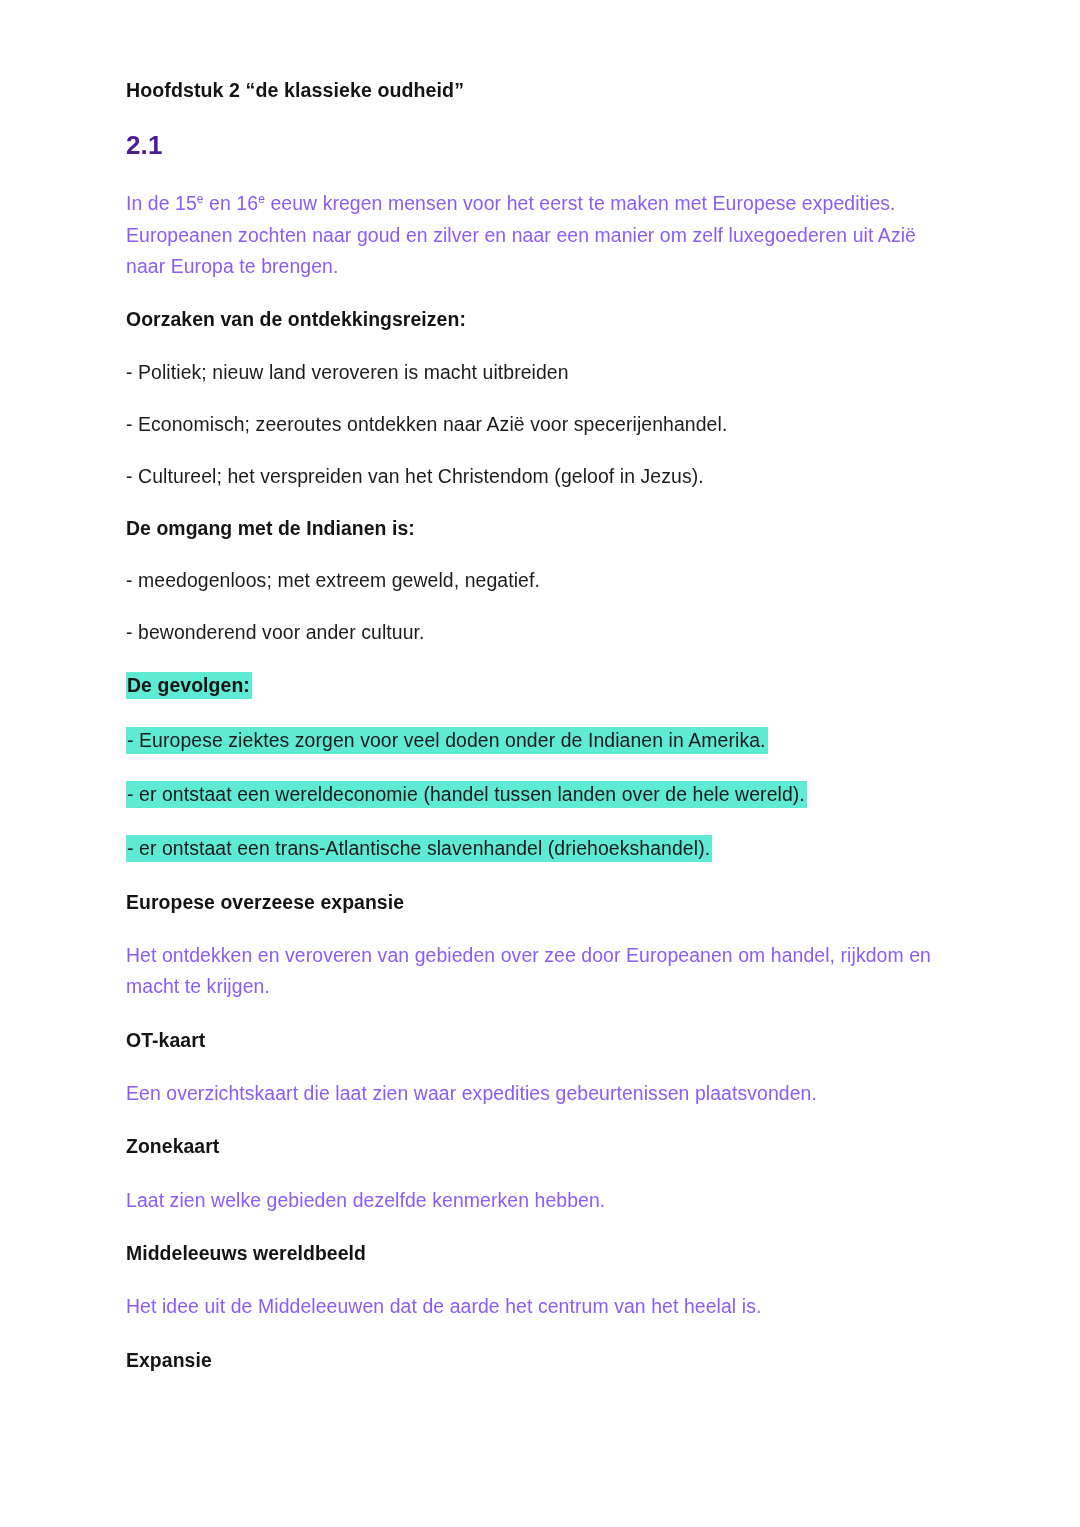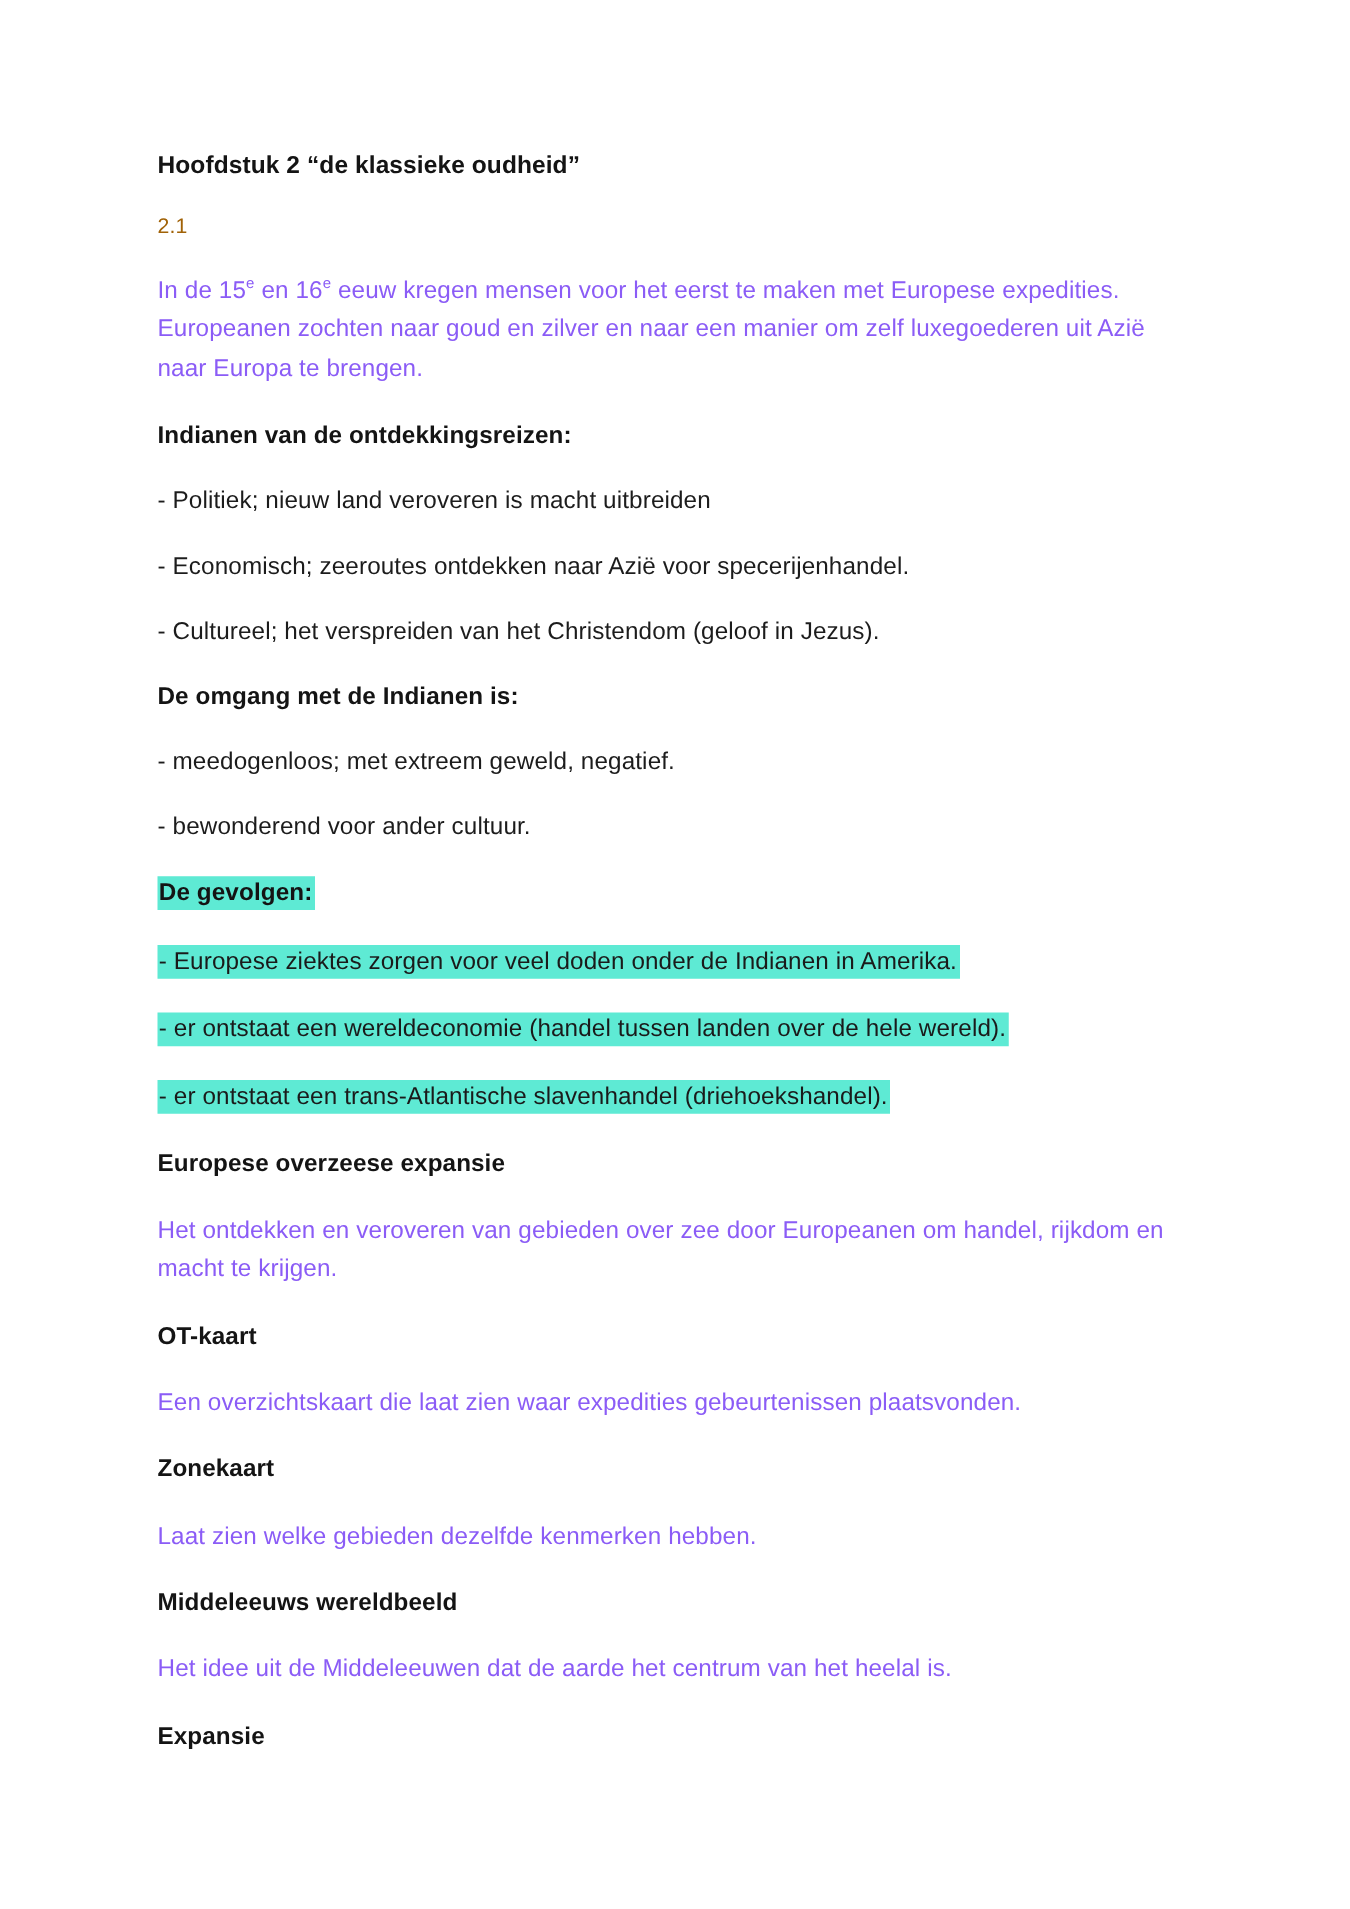--- a/index.html
+++ b/index.html
@@ -15,21 +15,21 @@
     -webkit-font-smoothing: antialiased;
     overflow: hidden;
   }
 
   .page {
     position: relative;
     width: 1080px;
     height: 1527px;
     background: #ffffff;
     box-sizing: border-box;
-    padding: 118px 130px 0 126px;
+    padding: 76px 130px 0 126px;
   }
 
   .doc-body {
     width: 832px;
   }
 
   
   .blk {
     margin: 0;
     color: #1a1a1a;
@@ -46,24 +46,24 @@
   .doc-title {
     font-weight: bold;
     font-size: 19.6px;
     line-height: 1.45;
     color: #141414;
     letter-spacing: 0.004em;
   }
 
   
   .section-num {
-    font-weight: normal;
-    font-size: 17px;
+    font-weight: bold;
+    font-size: 26px;
     line-height: 1.45;
-    color: #a16207;
+    color: #4c1d95;
     letter-spacing: 0.004em;
     margin-top: 28px;
   }
 
   
   .sub-head {
     font-weight: bold;
     font-size: 19.4px;
     line-height: 1.5;
     color: #141414;
@@ -110,21 +110,21 @@
 
 <div class="page">
   <div class="doc-body">
 
     <p class="blk doc-title">Hoofdstuk 2 “de klassieke oudheid”</p>
 
     <p class="blk section-num">2.1</p>
 
     <p class="blk para gap-md"><span>In de 15</span><sup>e</sup><span> en 16</span><sup>e</sup><span> eeuw kregen mensen voor het eerst te maken met Europese expedities. Europeanen zochten naar goud en zilver en naar een manier om zelf luxegoederen uit Azië naar Europa te brengen.</span></p>
 
-    <p class="blk sub-head gap-md">Indianen van de ontdekkingsreizen:</p>
+    <p class="blk sub-head gap-md">Oorzaken van de ontdekkingsreizen:</p>
     <p class="blk dash-line">- Politiek; nieuw land veroveren is macht uitbreiden</p>
     <p class="blk dash-line">- Economisch; zeeroutes ontdekken naar Azië voor specerijenhandel.</p>
     <p class="blk dash-line">- Cultureel; het verspreiden van het Christendom (geloof in Jezus).</p>
 
     <p class="blk sub-head gap-md">De omgang met de Indianen is:</p>
     <p class="blk dash-line">- meedogenloos; met extreem geweld, negatief.</p>
     <p class="blk dash-line">- bewonderend voor ander cultuur.</p>
 
     <p class="blk hl-wrap gap-md"><span class="hl hl-head">De gevolgen:</span></p>
     <p class="blk hl-wrap"><span class="hl">- Europese ziektes zorgen voor veel doden onder de Indianen in Amerika.</span></p>

